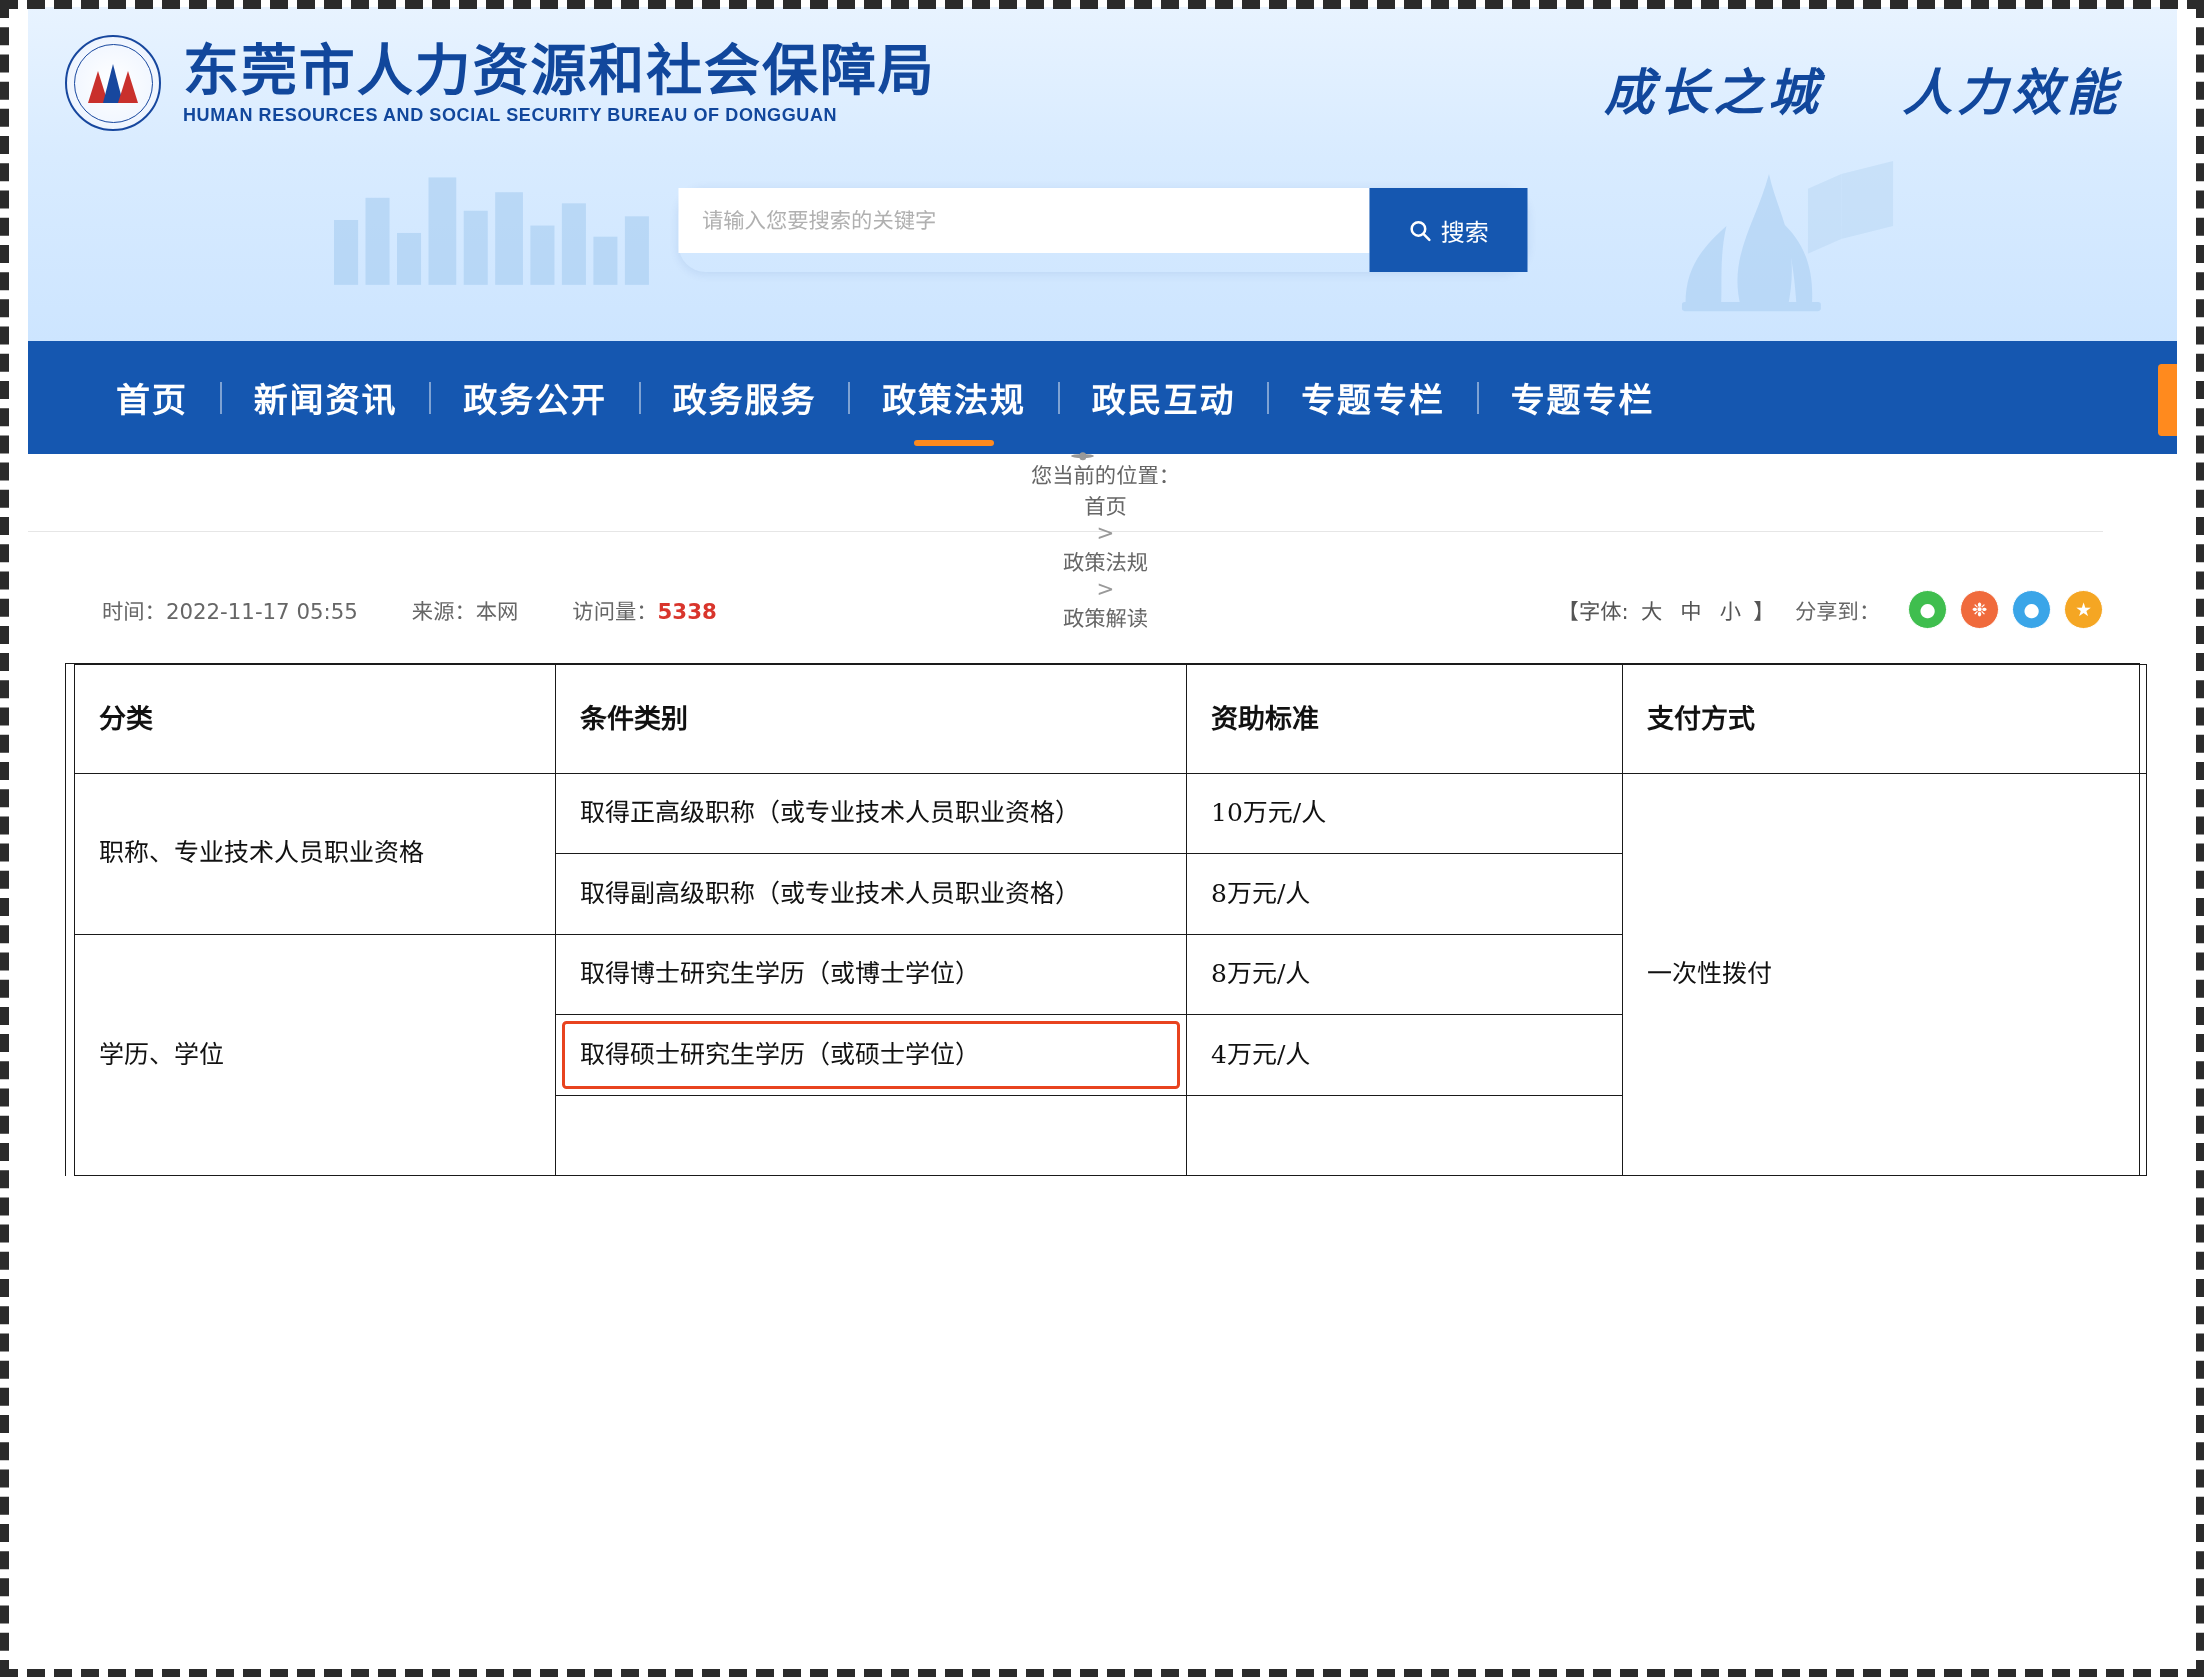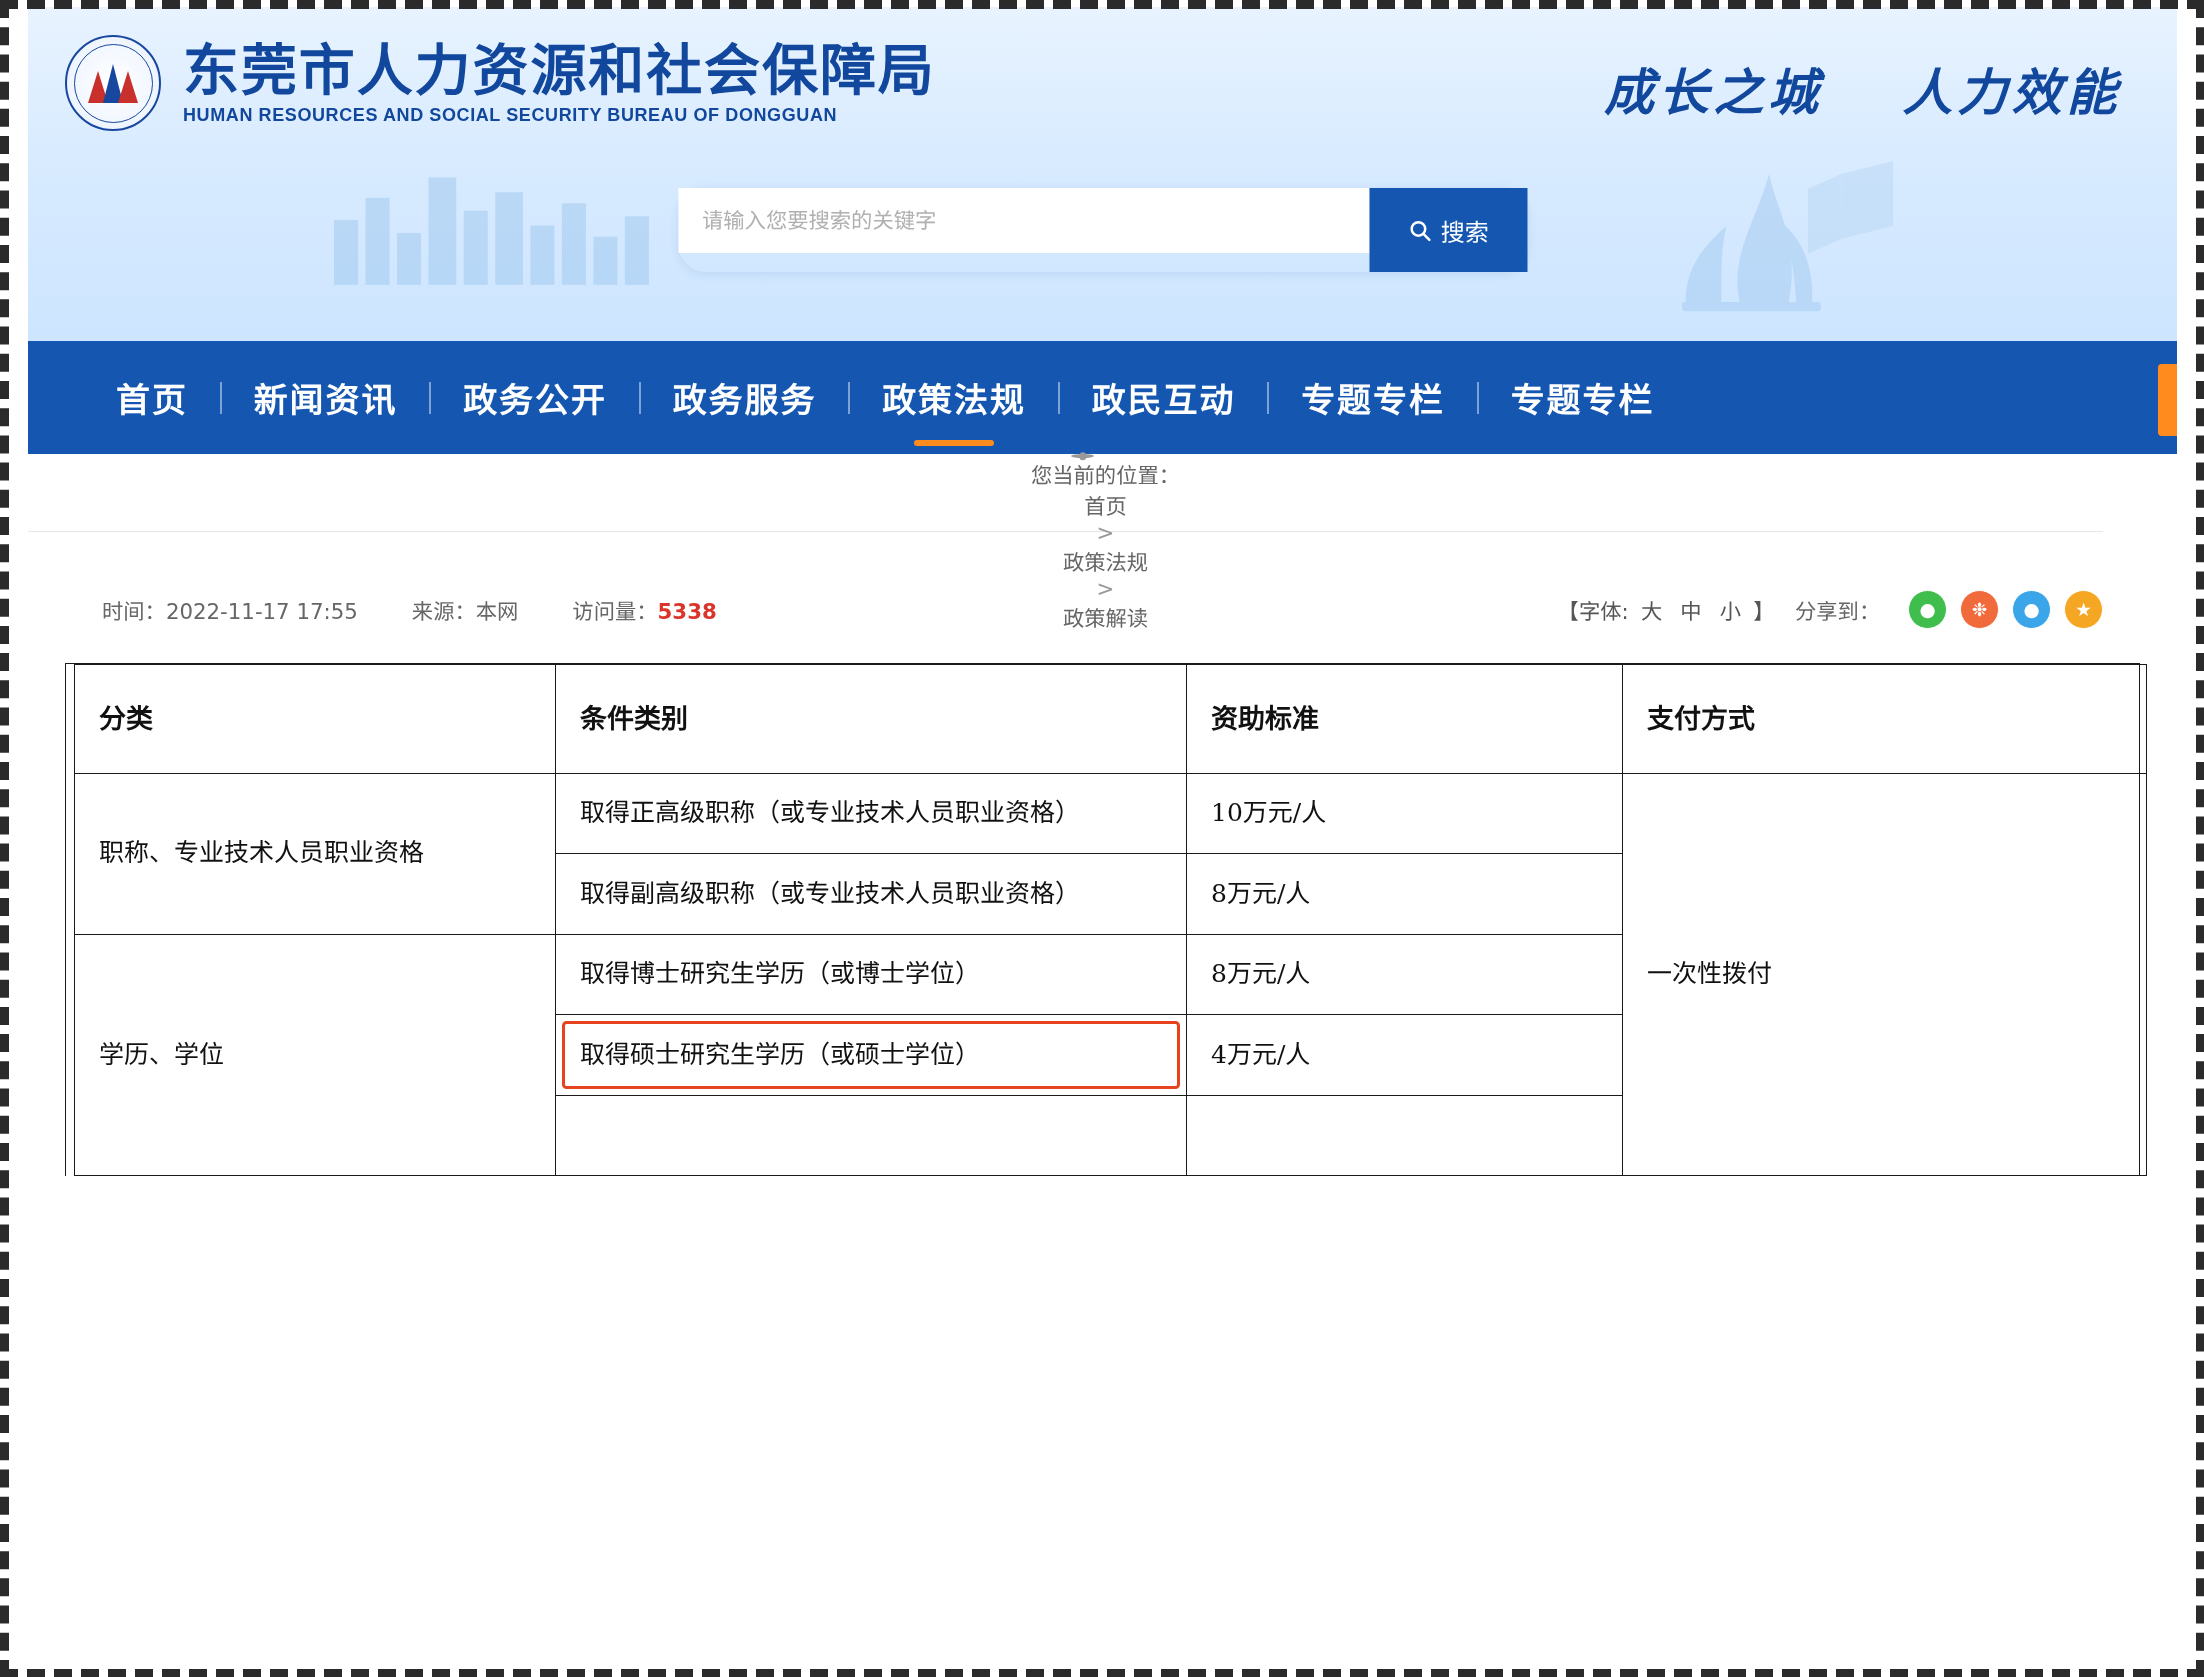--- a/index.html
+++ b/index.html
@@ -420,21 +420,21 @@
     <span class="sep">&gt;</span>
     <a>政策法规</a>
     <span class="sep">&gt;</span>
     <a>政策解读</a>
   </div>
 
   <div class="article">
 
     <div class="meta-row">
       <div class="meta-item">
-        <span>时间：</span><span>2022-11-17 17:55</span>
+        <span>时间：</span><span>2022-11-17 05:55</span>
       </div>
       <div class="meta-item">
         <span>来源：</span><span>本网</span>
       </div>
       <div class="meta-item">
         <span>访问量：</span><span class="val-red">5338</span>
       </div>
 
       <div class="meta-right">
         <span class="font-sizes">

